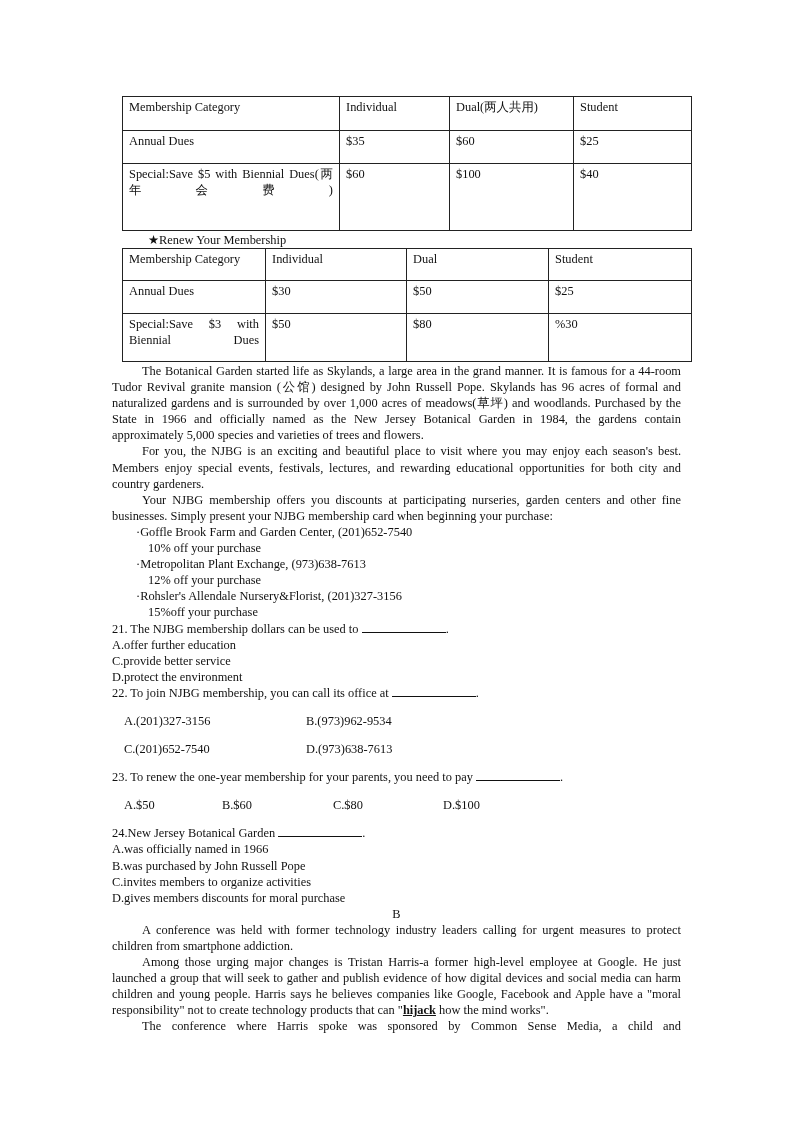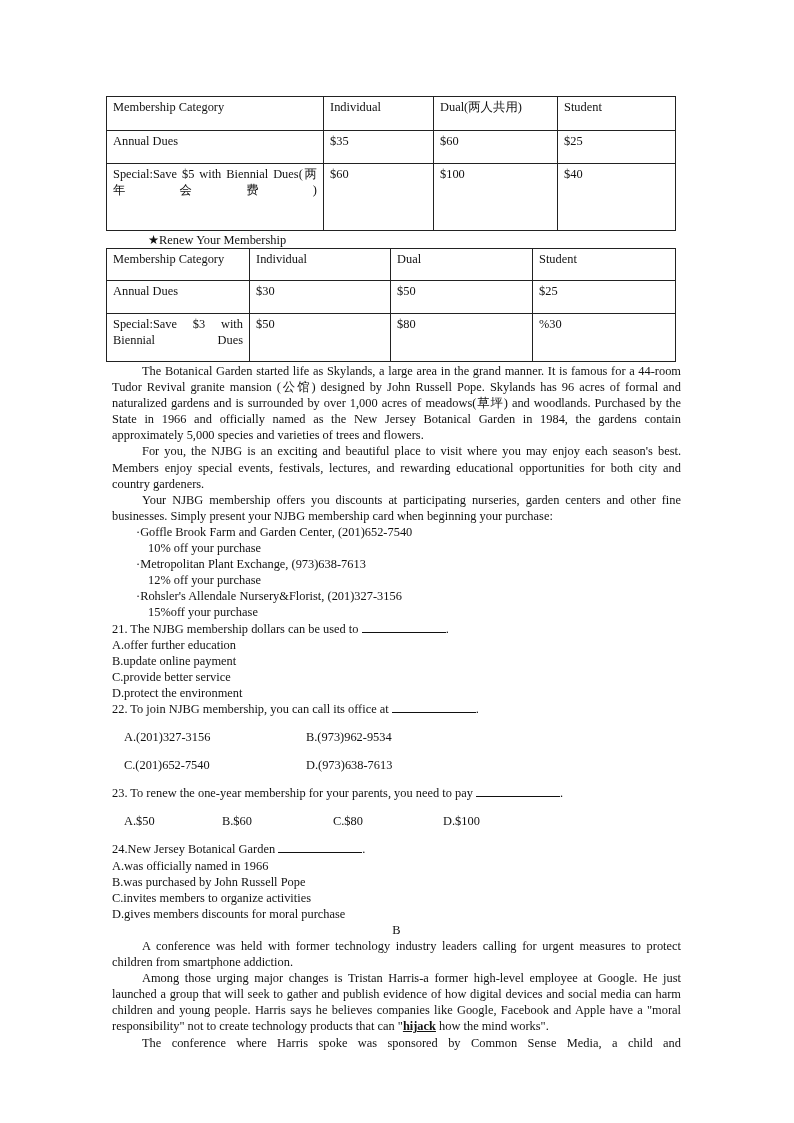--- a/index.html
+++ b/index.html
@@ -1,19 +1,19 @@
 <!DOCTYPE html>
 <html><head>
 <meta charset="utf-8">
 <style>
   html, body { margin: 0; padding: 0; background: #ffffff; }
   body { width: 794px; height: 1123px; position: relative; overflow: hidden;
          font-family: "Liberation Serif", "DejaVu Serif", serif; color: #111; font-size: 12.4px; }
   .page { position: absolute; left: 0; top: 0; width: 794px; height: 1123px; }
-  table.t { position: absolute; border-collapse: collapse; table-layout: fixed; }
+  table.t { position: absolute; border-collapse: collapse; table-layout: fixed; margin-left: 16px; }
   table.t td { border: 1px solid #222; vertical-align: top; padding: 2px 6px 0 6px;
                font-size: 12.4px; line-height: 16px; }
   .t1 { left: 106px; top: 96px; width: 569px; }
   .t2 { left: 106px; top: 248px; width: 569px; }
   .justify { text-align: justify; text-align-last: justify; }
   .renew { position: absolute; left: 148px; top: 232px; font-size: 12.4px; line-height: 16px; }
   .body { position: absolute; left: 112px; width: 569px; font-size: 12.4px; line-height: 16.1px; }
   .p { text-align: justify; margin: 0; }
   .ind { text-indent: 30px; font-family: Liberation Serif, serif; }
   .line { margin: 0; white-space: nowrap; }
@@ -96,21 +96,20 @@
 
     <p class="line l1">·Goffle Brook Farm and Garden Center, (201)652-7540</p>
     <p class="line l2">10% off your purchase</p>
     <p class="line l1">·Metropolitan Plant Exchange, (973)638-7613</p>
     <p class="line l2">12% off your purchase</p>
     <p class="line l1">·Rohsler's Allendale Nursery&amp;Florist, (201)327-3156</p>
     <p class="line l2">15%off your purchase</p>
 
     <p class="line"><span>21. The NJBG membership dollars can be used to</span> <span class="blank"></span>.</p>
     <p class="line">A.offer further education</p>
-    <p class="line">B.update online payment</p>
     <p class="line">C.provide better service</p>
     <p class="line">D.protect the environment</p>
 
     <p class="line"><span>22. To join NJBG membership, you can call its office at</span> <span class="blank"></span>.</p>
     <div class="opts">
       <span style="width:182px">A.(201)327-3156</span>
       <span>B.(973)962-9534</span>
     </div>
     <div class="opts">
       <span style="width:182px">C.(201)652-7540</span>

